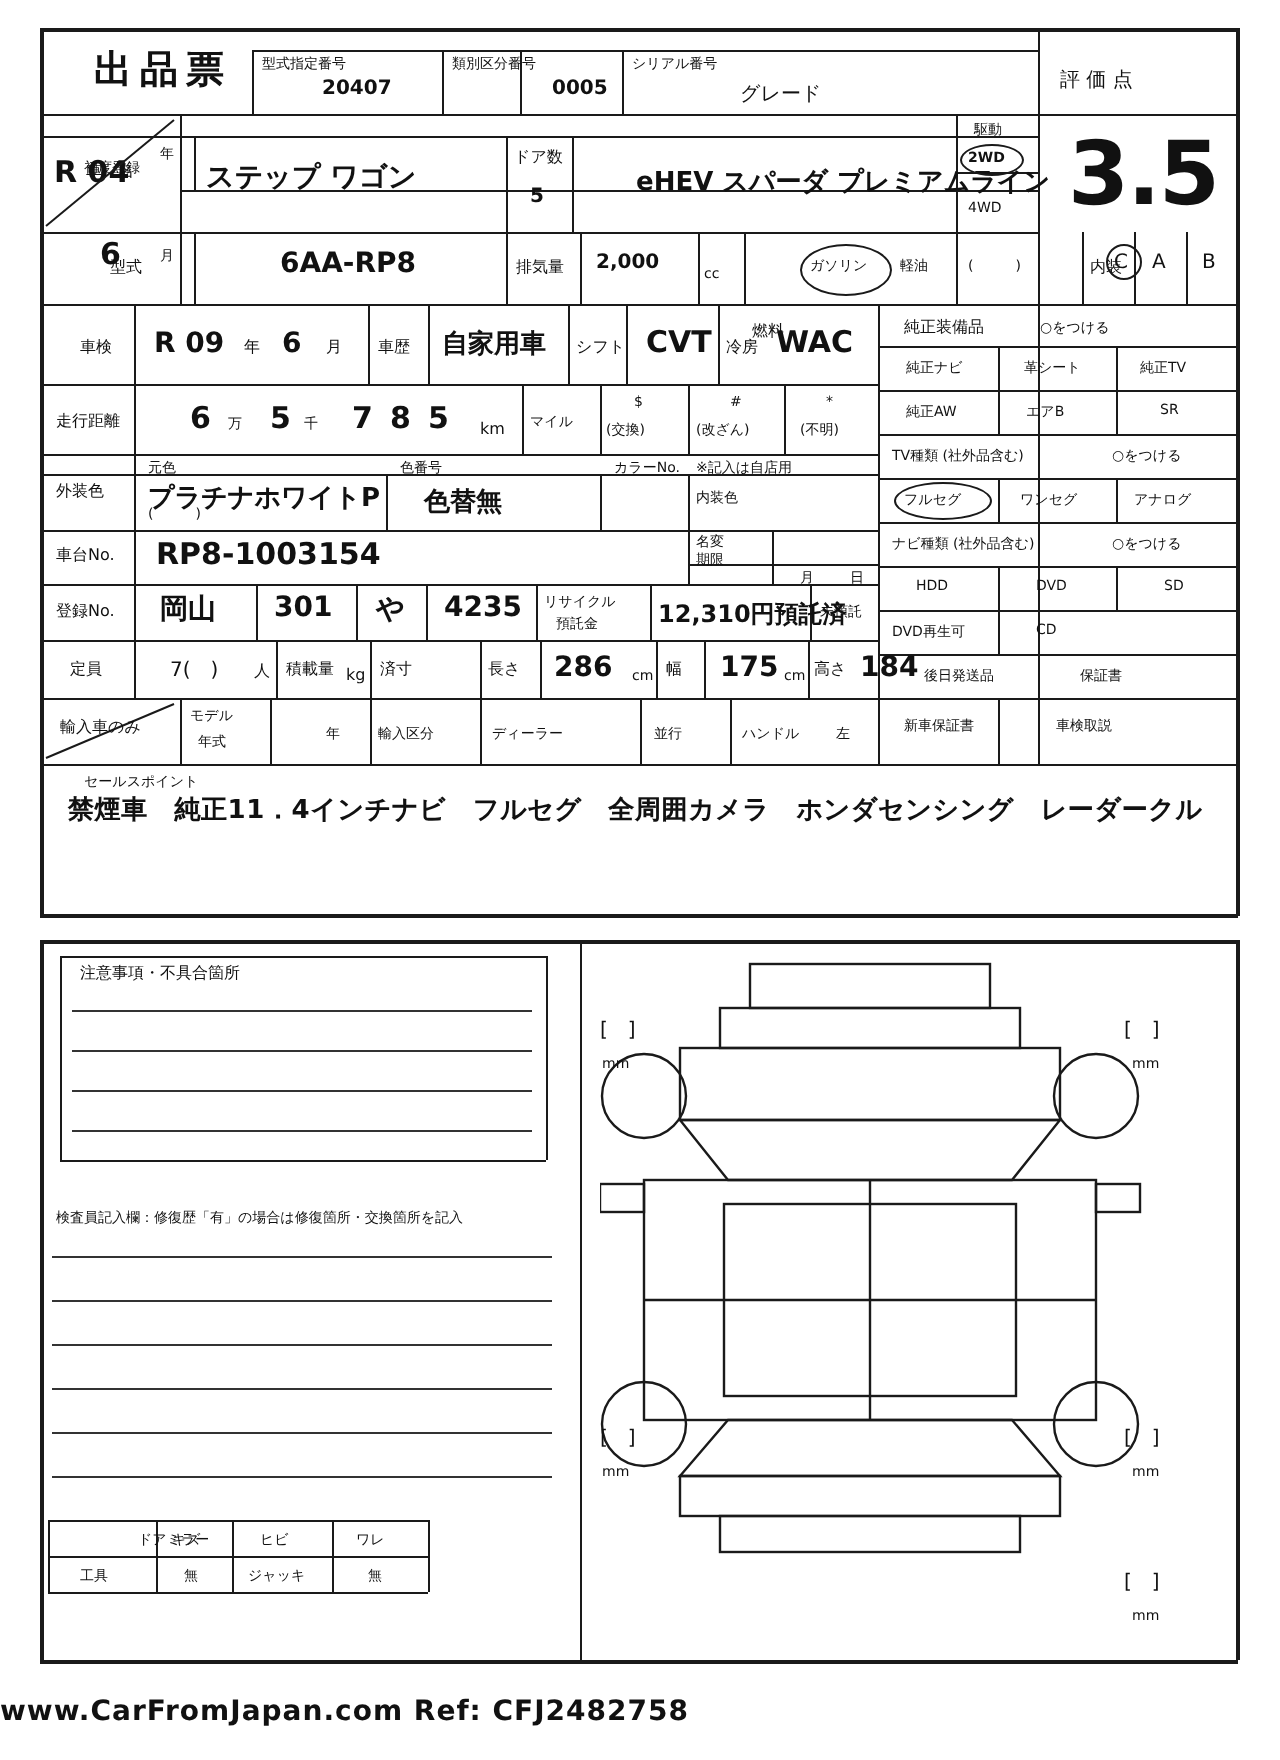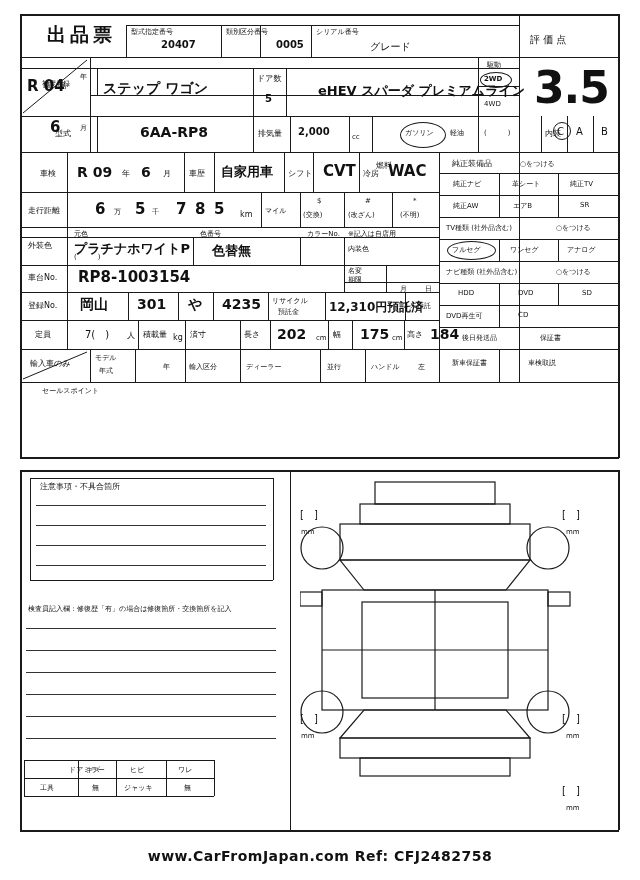--- a/index.html
+++ b/index.html
@@ -19,21 +19,21 @@
   .md{font-size:10px;}
   .bold{font-weight:bold;}
   
   .h{position:absolute;background:#1a1a1a;height:1px;}
   .v{position:absolute;background:#1a1a1a;width:1px;}
   .h2{position:absolute;background:#1a1a1a;height:2px;}
   .v2{position:absolute;background:#1a1a1a;width:2px;}
   .circ{position:absolute;border:1px solid #1a1a1a;border-radius:50%;}
   .dash{position:absolute;border-top:1px solid #333;}
   .title{font-size:19px;font-weight:bold;letter-spacing:4px;}
-  .footer{position:absolute;left:0;top:848px;width:640px;text-align:center;font-size:14px;font-weight:bold;letter-spacing:.5px;}
+  .footer{position:absolute;left:0;top:848px;width:640px;font-size:14px;font-weight:bold;letter-spacing:.5px;}
   .diagwrap{position:absolute;}
   svg{display:block;}
 </style>
 </head>
 <body>
 
 <div class="sheet">
 
   <div class="t title" style="left:47px;top:22px;">出品票</div>
 
@@ -267,21 +267,21 @@
   <div class="v" style="left:352px;top:320px;height:29px;"></div>
   <div class="v" style="left:404px;top:320px;height:29px;"></div>
 
   <div class="t lbl" style="left:35px;top:329px;">定員</div>
   <div class="t md" style="left:85px;top:328px;">7(　)</div>
   <div class="t lbl" style="left:127px;top:330px;">人</div>
   <div class="t lbl" style="left:143px;top:329px;">積載量</div>
   <div class="t lbl" style="left:173px;top:333px;">kg</div>
   <div class="t lbl" style="left:190px;top:329px;">済寸</div>
   <div class="t lbl" style="left:244px;top:329px;">長さ</div>
-  <div class="t" style="left:277px;top:326px;font-size:14px;font-weight:bold;">202</div>
+  <div class="t" style="left:277px;top:326px;font-size:14px;font-weight:bold;">286</div>
   <div class="t sm" style="left:316px;top:334px;">cm</div>
   <div class="t lbl" style="left:333px;top:329px;">幅</div>
   <div class="t" style="left:360px;top:326px;font-size:14px;font-weight:bold;">175</div>
   <div class="t sm" style="left:392px;top:334px;">cm</div>
   <div class="t lbl" style="left:407px;top:329px;">高さ</div>
 
   <div class="t" style="left:409px;top:326px;font-size:14px;font-weight:bold;opacity:0;"></div>
   <div class="t" style="left:430px;top:326px;font-size:14px;font-weight:bold;">184</div>
   <div class="t sm" style="left:420px;top:334px;opacity:0;"></div>
 
@@ -303,20 +303,21 @@
   <div class="t sm" style="left:189px;top:362px;">輸入区分</div>
   <div class="t sm" style="left:246px;top:362px;">ディーラー</div>
   <div class="t sm" style="left:327px;top:362px;">並行</div>
   <div class="t sm" style="left:371px;top:362px;">ハンドル</div>
   <div class="t sm" style="left:418px;top:362px;">左</div>
 
   <div class="h2" style="left:20px;top:457px;width:599px;"></div>
   <div class="v2" style="left:20px;top:382px;height:76px;"></div>
   <div class="v2" style="left:618px;top:382px;height:76px;"></div>
   <div class="t sm" style="left:42px;top:386px;">セールスポイント</div>
+  <div class="t" style="left:34px;top:396px;font-size:13px;font-weight:bold;letter-spacing:.3px;">禁煙車　純正11．4インチナビ　フルセグ　全周囲カメラ　ホンダセンシング　レーダークル</div>
 
   <div class="h2" style="left:20px;top:470px;width:599px;"></div>
   <div class="v2" style="left:20px;top:470px;height:360px;"></div>
   <div class="v2" style="left:618px;top:470px;height:360px;"></div>
   <div class="h2" style="left:20px;top:830px;width:599px;"></div>
   <div class="v" style="left:290px;top:470px;height:360px;"></div>
 
   <div class="t lbl" style="left:40px;top:481px;">注意事項・不具合箇所</div>
   <div class="dash" style="left:36px;top:505px;width:230px;"></div>
   <div class="dash" style="left:36px;top:525px;width:230px;"></div>

